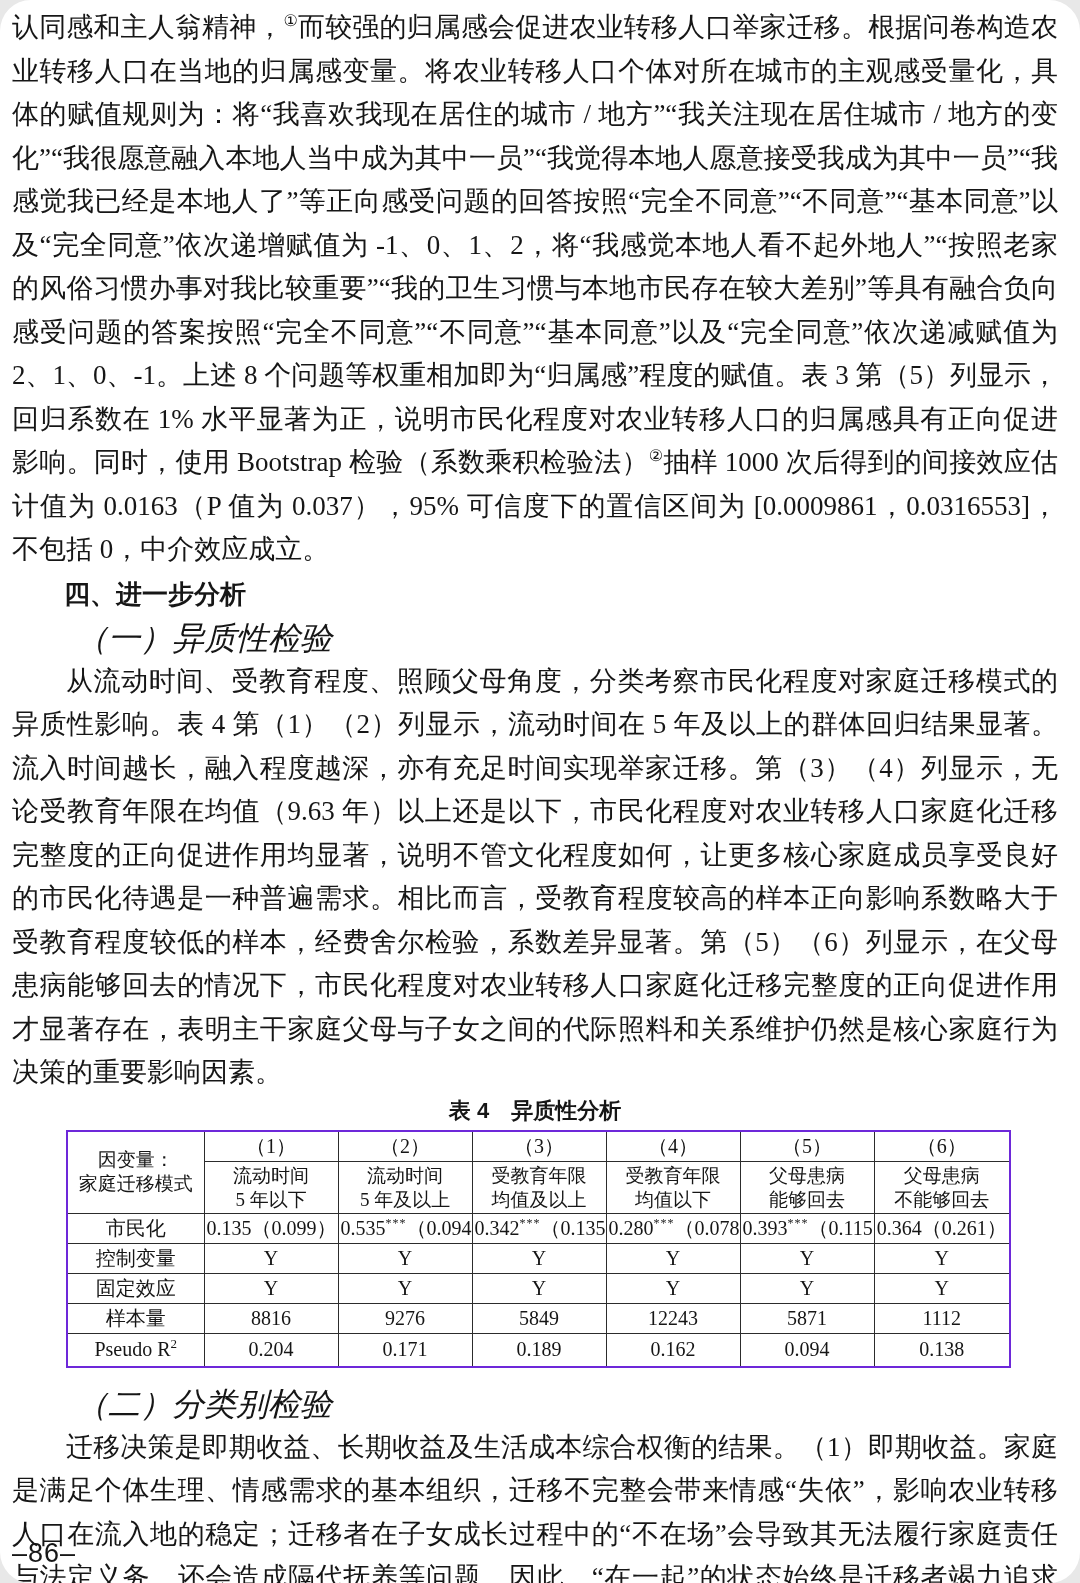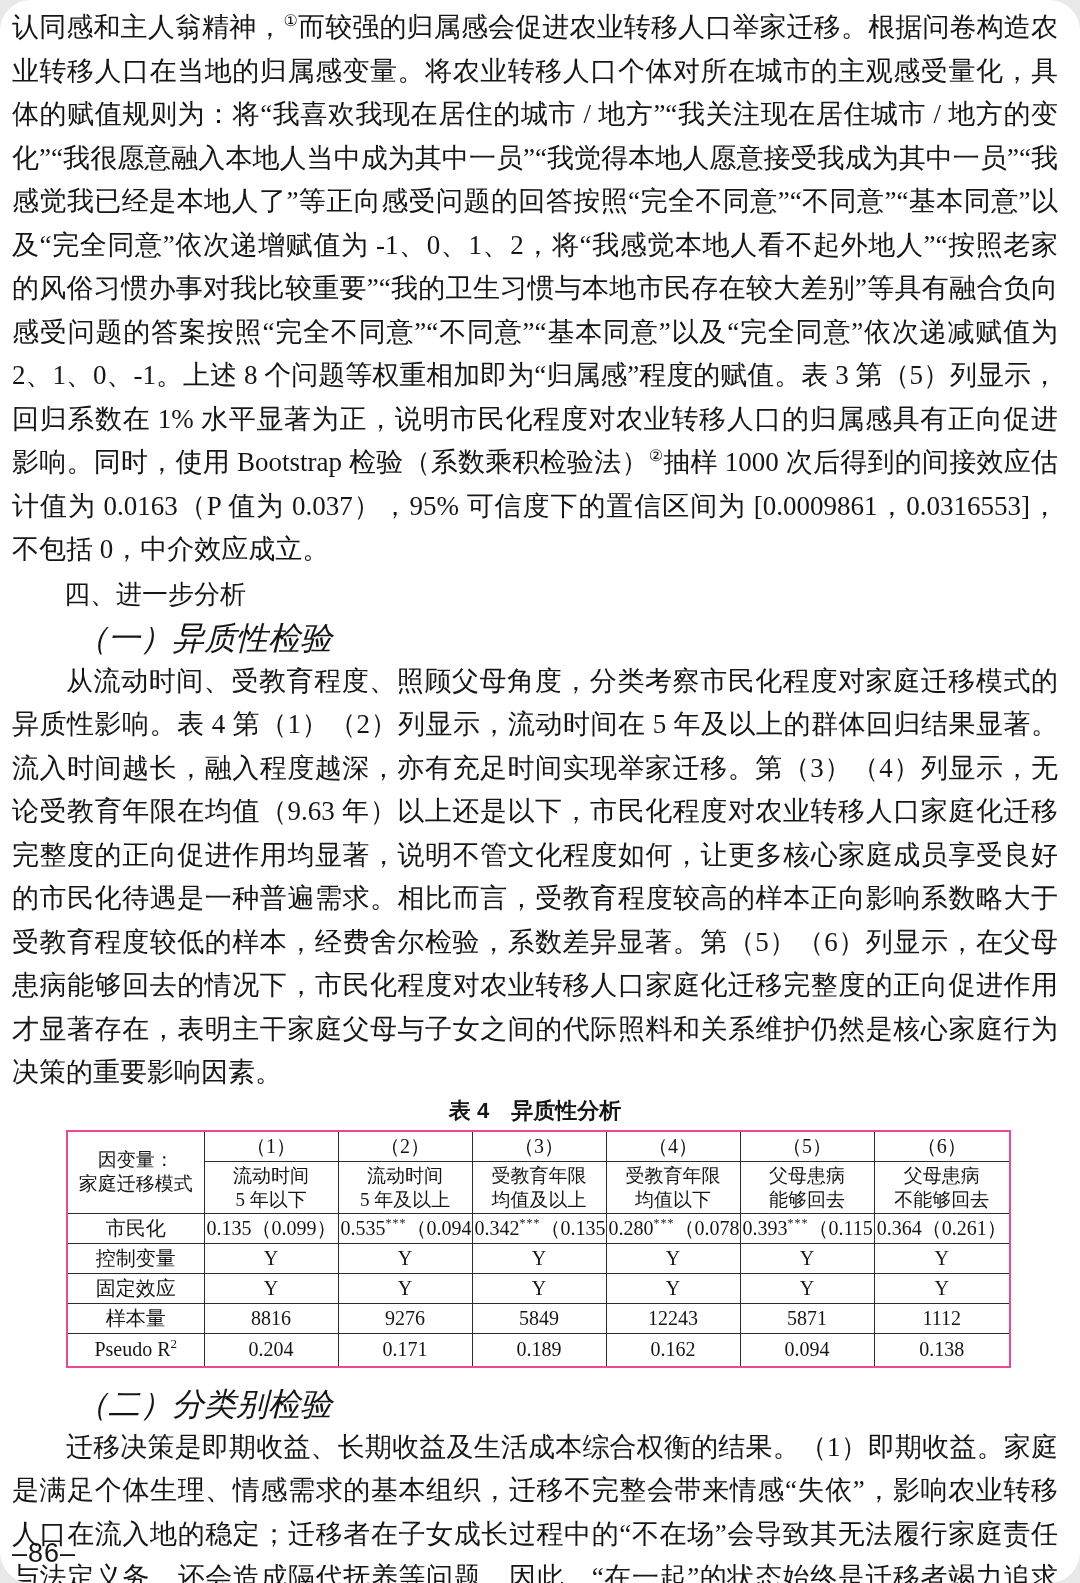--- a/index.html
+++ b/index.html
@@ -18,21 +18,21 @@
   .body-text {
     font-size:27px;
     line-height:43.5px;
     text-align:justify;
     margin:0;
   }
   .indent { text-indent:2em; }
   sup.fn-ref { font-size:16px; line-height:0; }
   .section-heading {
     font-family:"Liberation Sans","DejaVu Sans",sans-serif;
-    font-weight:normal;
+    font-weight:bold;
     font-size:26px;
     line-height:44px;
     margin:0;
     text-indent:2em;
   }
   .subsection {
     font-size:32px;
     font-style:italic;
     line-height:44px;
     margin:0;
@@ -45,21 +45,21 @@
     font-size:22px;
     line-height:32px;
     text-align:center;
     margin-top:0;
   }
   table.t4 {
     border-collapse:collapse;
     table-layout:fixed;
     width:943px;
     margin:3px 0 0 54px;
-    border:2px solid #ec4899;
+    border:2px solid #6d28d9;
   }
   table.t4 td {
     border:1px solid #2c2c2c;
     text-align:center;
     vertical-align:middle;
     font-size:20px;
     padding:0 2px;
     overflow:hidden;
     white-space:nowrap;
   }

